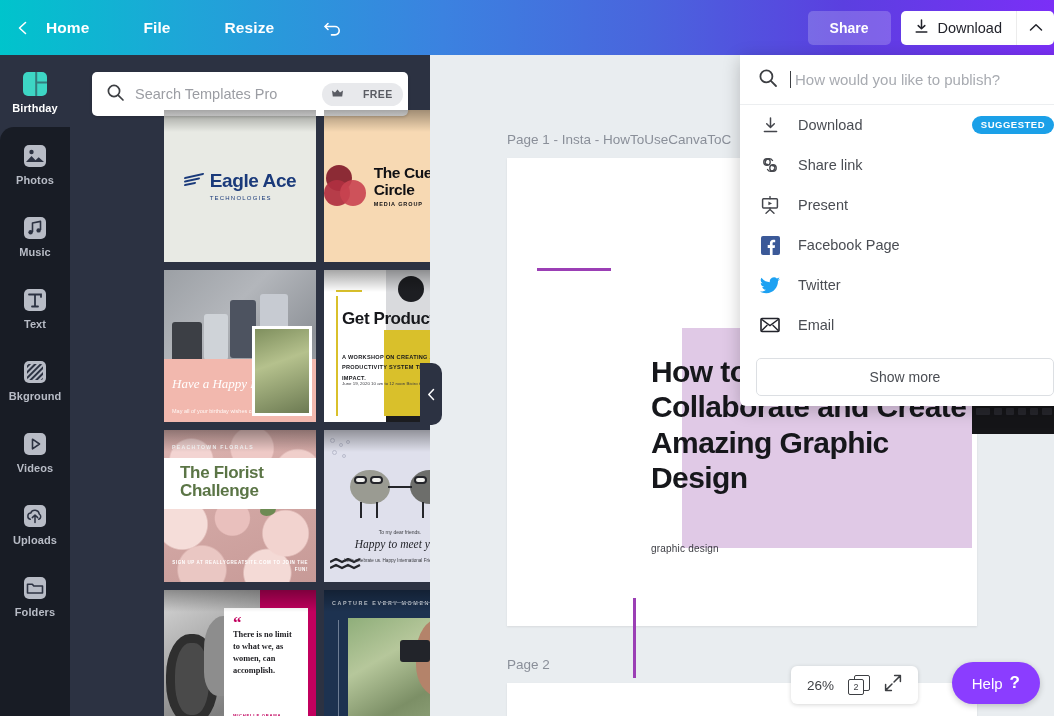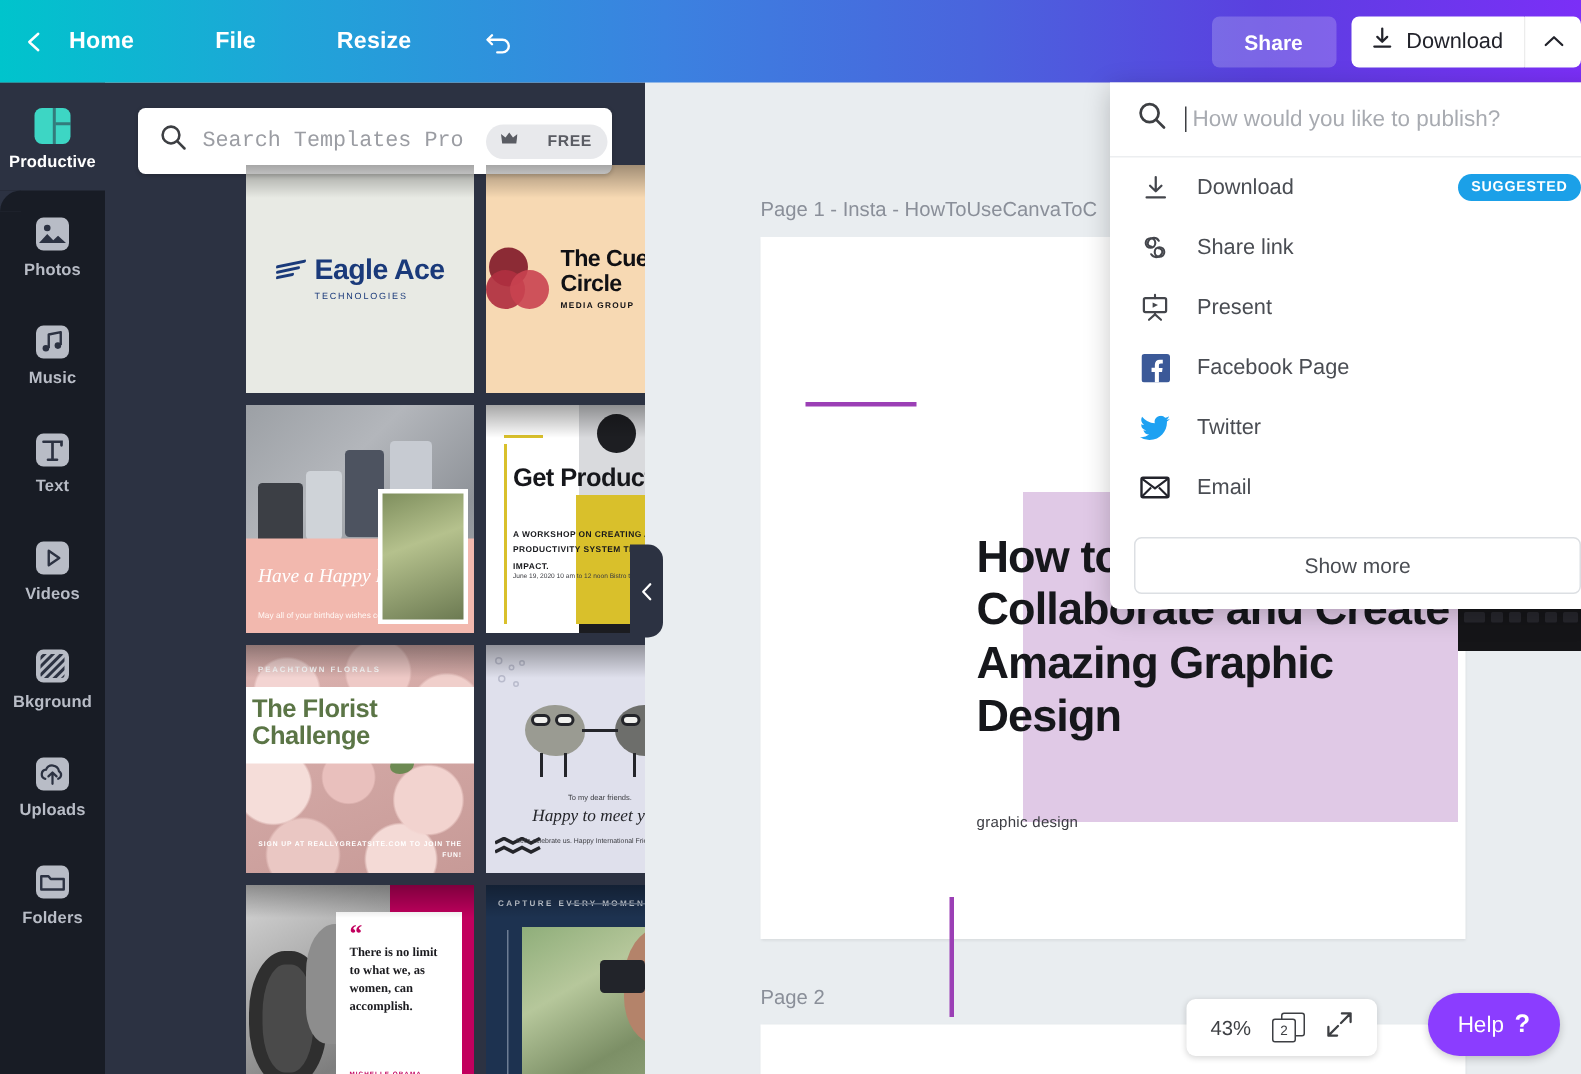--- a/index.html
+++ b/index.html
@@ -84,21 +84,21 @@
     background: #2c3242; z-index: 25; overflow: hidden;
   }
   .search-wrap { position: absolute; top: 17px; left: 22px; width: 316px; z-index: 3; }
   .search-box {
     background: #fff; border-radius: 5px; height: 44px; display: flex; align-items: center;
     padding: 0 8px 0 14px; box-shadow: 0 1px 3px rgba(0,0,0,.18);
   }
   .search-box .mag { flex: none; margin-right: 10px; }
   .search-box input {
     border: none; outline: none; flex: 1; font-size: 14.5px; color: #be185d;
-    font-family: Liberation Mono, monospace; background: transparent;
+    font-family: Liberation Sans, sans-serif; background: transparent;
   }
   .search-box input::placeholder { color: #9b9da3; }
   .free-pill {
     background: #e8e9ec; border-radius: 12px; height: 23px; display: flex; align-items: center;
     gap: 20px; padding: 0 10px; font-size: 10.5px; font-weight: bold; color: #5a5c63;
     letter-spacing: .4px; cursor: pointer;
   }
 
   .tpl-grid {
     position: absolute; top: 55px; left: 94px; width: 312px; height: 661px;
@@ -162,21 +162,21 @@
       radial-gradient(circle at 58% 12%, #eec9c6 0 13%, transparent 14%),
       radial-gradient(circle at 88% 28%, #f0cfcb 0 13%, transparent 14%),
       radial-gradient(circle at 12% 62%, #f5ddd9 0 15%, transparent 16%),
       radial-gradient(circle at 45% 58%, #e9c0bd 0 14%, transparent 15%),
       radial-gradient(circle at 80% 68%, #f2d3cf 0 14%, transparent 15%),
       radial-gradient(circle at 25% 92%, #eac7c3 0 13%, transparent 14%),
       radial-gradient(circle at 68% 94%, #f4dad6 0 13%, transparent 14%),
       linear-gradient(160deg,#dcb3b0,#c79a97);
   }
   .t5-leaf { position: absolute; width: 16px; height: 12px; border-radius: 60% 40% 60% 40%; background: #6d8a53; }
-  .t5-label { position: absolute; left: 0; top: 28px; background: #fff; padding: 6px 12px 8px 4px; }
+  .t5-label { position: absolute; left: 0; top: 28px; background: #fff; padding: 6px 12px 8px 16px; }
   .t5-eyebrow { position: absolute; left: 8px; top: 14px; font-size: 5.2px; color: #fff;
     letter-spacing: 1.3px; font-weight: bold; }
   .t5-h { font-size: 17px; font-weight: bold; color: #5b7546; line-height: 1.08; letter-spacing: -.3px; }
   .t5-foot { position: absolute; right: 8px; bottom: 8px; text-align: right; font-size: 4.5px;
     color: #fff; letter-spacing: .6px; line-height: 1.7; font-weight: bold; }
 
   
   .t6 { background: #dfe0ec; position: relative; }
   .stone { position: absolute; border-radius: 50% 50% 48% 52%; }
   .t6-glasses { position: absolute; border: 2px solid #24252a; border-radius: 4px; }
@@ -345,21 +345,21 @@
   <div class="rail">
 
     <div class="rail-item active">
       <div class="rail-ico">
         <svg width="26" height="26" viewBox="0 0 26 26">
           <rect x="1" y="1" width="24" height="24" rx="5" fill="#3dd6c4"></rect>
           <rect x="13.2" y="1" width="2" height="24" fill="#2c3242" opacity=".55"></rect>
           <rect x="15.2" y="10.5" width="9.8" height="2" fill="#2c3242" opacity=".55"></rect>
         </svg>
       </div>
-      <div class="rail-txt">Productive</div>
+      <div class="rail-txt">Birthday</div>
     </div>
 
     <div class="rail-item">
       <div class="rail-ico">
         <svg width="26" height="26" viewBox="0 0 26 26">
           <rect x="2" y="2" width="22" height="22" rx="5" fill="#b8bcc6"></rect>
           <circle cx="9.5" cy="9" r="2.2" fill="#2c3242"></circle>
           <path d="M4 19l5.5-6 4 4.2 3.2-3 5.3 4.8z" fill="#2c3242"></path>
         </svg>
       </div>
@@ -380,45 +380,45 @@
     </div>
 
     <div class="rail-item">
       <div class="rail-ico">
         <svg width="26" height="26" viewBox="0 0 26 26">
           <rect x="2" y="2" width="22" height="22" rx="5" fill="#b8bcc6"></rect>
           <path d="M7 7.5h12v2.4M13 8v11M10 19.5h6" fill="none" stroke="#2c3242" stroke-width="1.8" stroke-linecap="round"></path>
         </svg>
       </div>
       <div class="rail-txt">Text</div>
-    </div>
-
-    <div class="rail-item">
-      <div class="rail-ico">
-        <svg width="26" height="26" viewBox="0 0 26 26">
-          <rect x="2" y="2" width="22" height="22" rx="5" fill="#b8bcc6"></rect>
-          <path d="M10.5 8.2l7 4.8-7 4.8z" fill="none" stroke="#2c3242" stroke-width="1.6" stroke-linejoin="round"></path>
-        </svg>
-      </div>
-      <div class="rail-txt">Videos</div>
     </div>
 
     <div class="rail-item">
       <div class="rail-ico">
         <svg width="26" height="26" viewBox="0 0 26 26">
           <defs>
               <pattern id="hatch" width="4" height="4" patternUnits="userSpaceOnUse" patternTransform="rotate(45)">
             <rect width="2" height="4" fill="#2c3242"></rect>
               </pattern>
             </defs>
           <rect x="2" y="2" width="22" height="22" rx="5" fill="#b8bcc6"></rect>
           <rect x="5" y="5" width="16" height="16" rx="2" fill="url(#hatch)"></rect>
         </svg>
       </div>
       <div class="rail-txt">Bkground</div>
+    </div>
+
+    <div class="rail-item">
+      <div class="rail-ico">
+        <svg width="26" height="26" viewBox="0 0 26 26">
+          <rect x="2" y="2" width="22" height="22" rx="5" fill="#b8bcc6"></rect>
+          <path d="M10.5 8.2l7 4.8-7 4.8z" fill="none" stroke="#2c3242" stroke-width="1.6" stroke-linejoin="round"></path>
+        </svg>
+      </div>
+      <div class="rail-txt">Videos</div>
     </div>
 
     <div class="rail-item">
       <div class="rail-ico">
         <svg width="26" height="26" viewBox="0 0 26 26">
           <rect x="2" y="2" width="22" height="22" rx="5" fill="#b8bcc6"></rect>
           <path d="M8.2 16.2a3.1 3.1 0 0 1 .5-6.1 4.5 4.5 0 0 1 8.6 1 2.8 2.8 0 0 1-.5 5.1" fill="none" stroke="#2c3242" stroke-width="1.5" stroke-linecap="round"></path>
           <path d="M13 19.5v-7M10.3 14.6 13 12l2.7 2.6" fill="none" stroke="#2c3242" stroke-width="1.5" stroke-linecap="round" stroke-linejoin="round"></path>
         </svg>
       </div>
@@ -709,21 +709,21 @@
           <path d="M1.5 2.2 10 8.6l8.5-6.4M1.5 13.8 7.4 8M18.5 13.8 12.6 8" fill="none" stroke="#22232b" stroke-width="1.4"></path>
         </svg>
       </span>
       <span class="p-label">Email</span>
     </div>
 
     <div class="show-more">Show more</div>
   </div>
 
   <div class="zoom-bar">
-    <div class="zoom-pct">43%</div>
+    <div class="zoom-pct">26%</div>
     <div class="pages-ico">
       <div class="b1"></div>
       <div class="b2">2</div>
     </div>
     <div>
       <svg width="18" height="18" viewBox="0 0 18 18">
           <path d="M10.6 1.6h5.8v5.8M16.4 1.6 10 8M7.4 16.4H1.6v-5.8M1.6 16.4 8 10" fill="none" stroke="#3d3f43" stroke-width="1.5" stroke-linecap="round" stroke-linejoin="round"></path>
         </svg>
     </div>
   </div>

